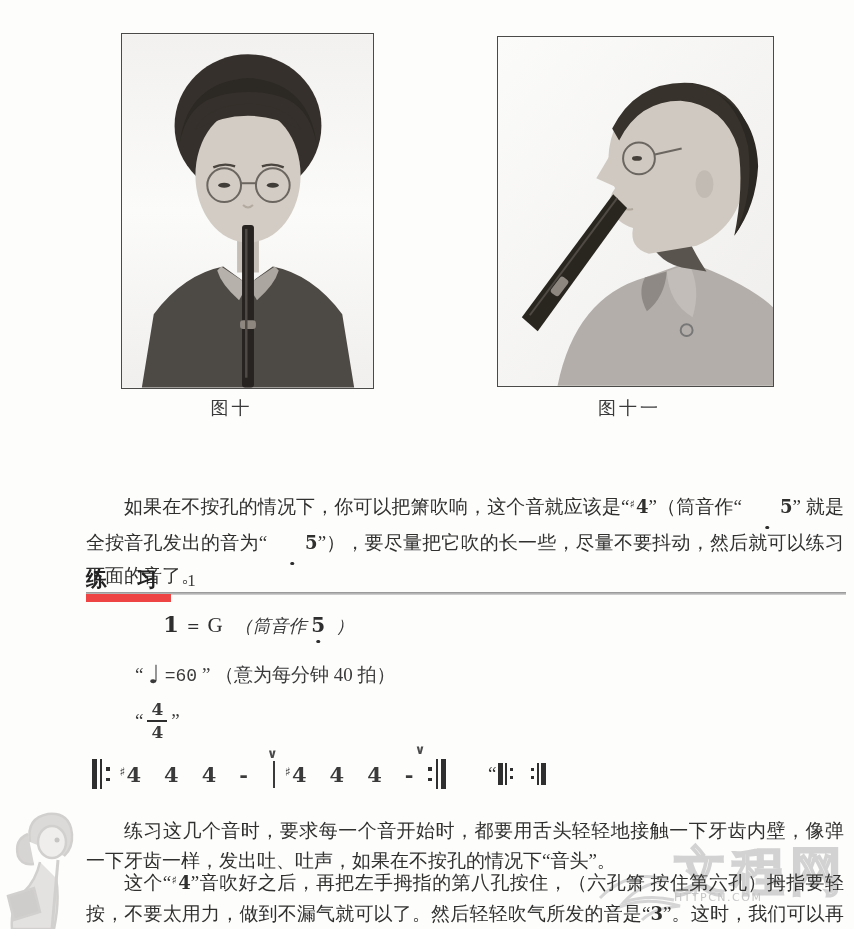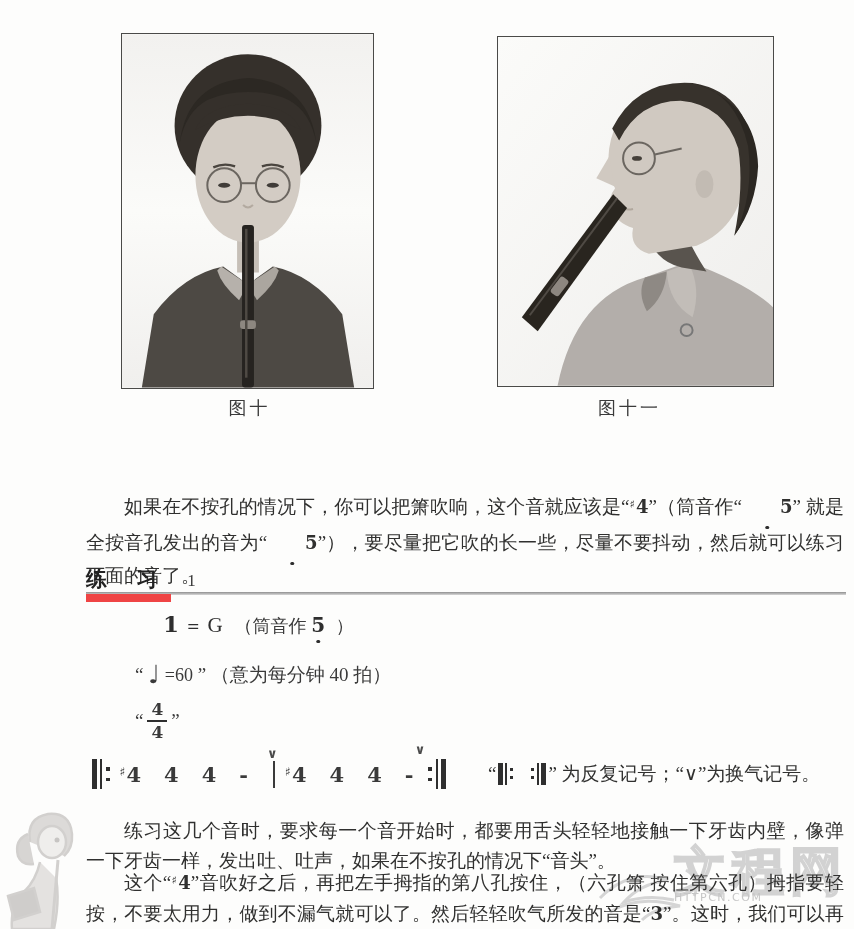--- a/index.html
+++ b/index.html
@@ -8,21 +8,21 @@
     background:#fdfdfc;
     font-family:"Liberation Serif","DejaVu Serif",serif;
     color:#2e2e2e;
   }
   
   .photo-frame{position:absolute;border:1px solid #4a4a48;background:#fafaf8;box-sizing:border-box;z-index:2;}
   #fig10{left:121px;top:33px;width:253px;height:356px;}
   #fig11{left:497px;top:36px;width:277px;height:351px;}
   .photo-frame svg{display:block;width:100%;height:100%;}
   .caption{position:absolute;text-align:center;font-size:18px;letter-spacing:3px;color:#3a3a3a;z-index:2;}
-  #cap10{left:123px;top:396px;width:253px;}
+  #cap10{left:105px;top:396px;width:253px;}
   #cap11{left:491px;top:396px;width:277px;}
   
   .para{position:absolute;left:86px;width:758px;font-size:19px;text-align:justify;
         text-indent:2em;color:#30302f;z-index:2;}
   #para1{top:450px;line-height:33px;margin-top:40px;}
   #para2{top:797px;line-height:30px;}
   #para3{top:850px;line-height:28px;}
   
   .nd{font-family:"DejaVu Serif",serif;font-weight:bold;font-size:0.95em;}
   .sh{font-family:"DejaVu Sans",sans-serif;font-size:0.58em;position:relative;top:-0.5em;margin-right:1px;font-weight:bold;}
@@ -33,25 +33,25 @@
   #ex-header{position:absolute;left:86px;top:565px;z-index:2;}
   .ex-title{font-weight:bold;font-size:21px;letter-spacing:12px;color:#222;
             border-bottom:8px solid #ef4444;padding-bottom:3px;padding-right:2px;}
   .ex-num{font-size:17px;margin-left:12px;color:#3a3a3a;}
   #long-rule{position:absolute;left:86px;right:8px;top:592px;height:3px;z-index:1;
              background:linear-gradient(to bottom,#8f8f8f,#d8d8d8);}
   
   #key-line{position:absolute;left:163px;top:610px;font-size:19px;z-index:2;}
   #key-line .tonic{font-family:"DejaVu Serif",serif;font-weight:bold;font-size:23px;}
   #key-line .keyname{font-family:"Liberation Serif",serif;font-size:21px;letter-spacing:1px;}
-  #key-line .paren{font-size:18px;margin-left:6px;color:#3a3a3a;}
+  #key-line .paren{font-size:18px;margin-left:6px;color:#3a3a3a;font-style:italic;}
   #key-line .low{font-family:"DejaVu Serif",serif;font-weight:bold;font-size:20px;}
   #tempo-line{position:absolute;left:135px;top:658px;font-size:19px;z-index:2;color:#3a3a3a;}
   #tempo-line .qnote{font-family:"DejaVu Sans",sans-serif;font-size:25px;position:relative;top:2px;}
-  #tempo-line .tval{font-family:Liberation Serif, serif;font-size:18px;}
+  #tempo-line .tval{font-family:Liberation Mono, monospace;font-size:18px;}
   #timesig-line{position:absolute;left:135px;top:700px;font-size:19px;z-index:2;color:#3a3a3a;display:flex;align-items:center;}
   .frac{display:inline-block;text-align:center;vertical-align:middle;margin:0 4px;line-height:1;}
   .frac .num{display:block;border-bottom:2px solid #2e2e2e;padding:1px 4px 2px;}
   .frac .num,.frac .den{font-family:"DejaVu Serif",serif;font-weight:bold;font-size:17px;}
   .frac .den{display:block;padding-top:2px;}
   
   #notation{position:absolute;left:92px;top:753px;height:42px;display:flex;align-items:center;z-index:2;}
   #notation .note{font-family:"DejaVu Serif",serif;font-weight:bold;font-size:21px;color:#3a3a3a;margin-right:23px;}
   #notation .note .sh{top:-0.45em;}
   .rpt{display:inline-flex;align-items:center;height:30px;}
@@ -214,21 +214,20 @@
         <i></i>
         <i></i>
       </span>
       <span class="b-thin"></span>
       <span class="b-thick"></span>
   </span>
   <span id="notation-expl">
       <span>“</span>
       <span class="ri rpt-open-sm"></span>
       <span class="ri rpt-close-sm"></span>
-      <span>” 为反复记号；“∨”为换气记号。</span>
     </span>
 </div>
 
 <p class="para" id="para2"><span>练习这几个音时，要求每一个音开始时，都要用舌头轻轻地接触一下牙齿内壁，像弹一下牙齿一样，发出吐、吐声，如果在不按孔的情况下“音头”。</span></p>
 <p class="para" id="para3"><span>这个“</span><span class="sh">♯</span><span class="nd">4</span><span>”音吹好之后，再把左手拇指的第八孔按住，（六孔箫 按住第六孔）拇指要轻按，不要太用力，做到不漏气就可以了。然后轻轻吹气所发的音是“</span><span class="nd">3</span><span>”。这时，我们可以再做下面的练习：</span></p>
 
 <div id="wm-lady">
   <svg width="95" height="129" viewBox="0 0 95 129">
     <g fill="none" stroke="#d2d0ce" stroke-width="2.5">
       <path d="M30,42 Q26,18 48,14 Q70,12 72,34 Q73,48 64,56" fill="#dcdad8"></path>

